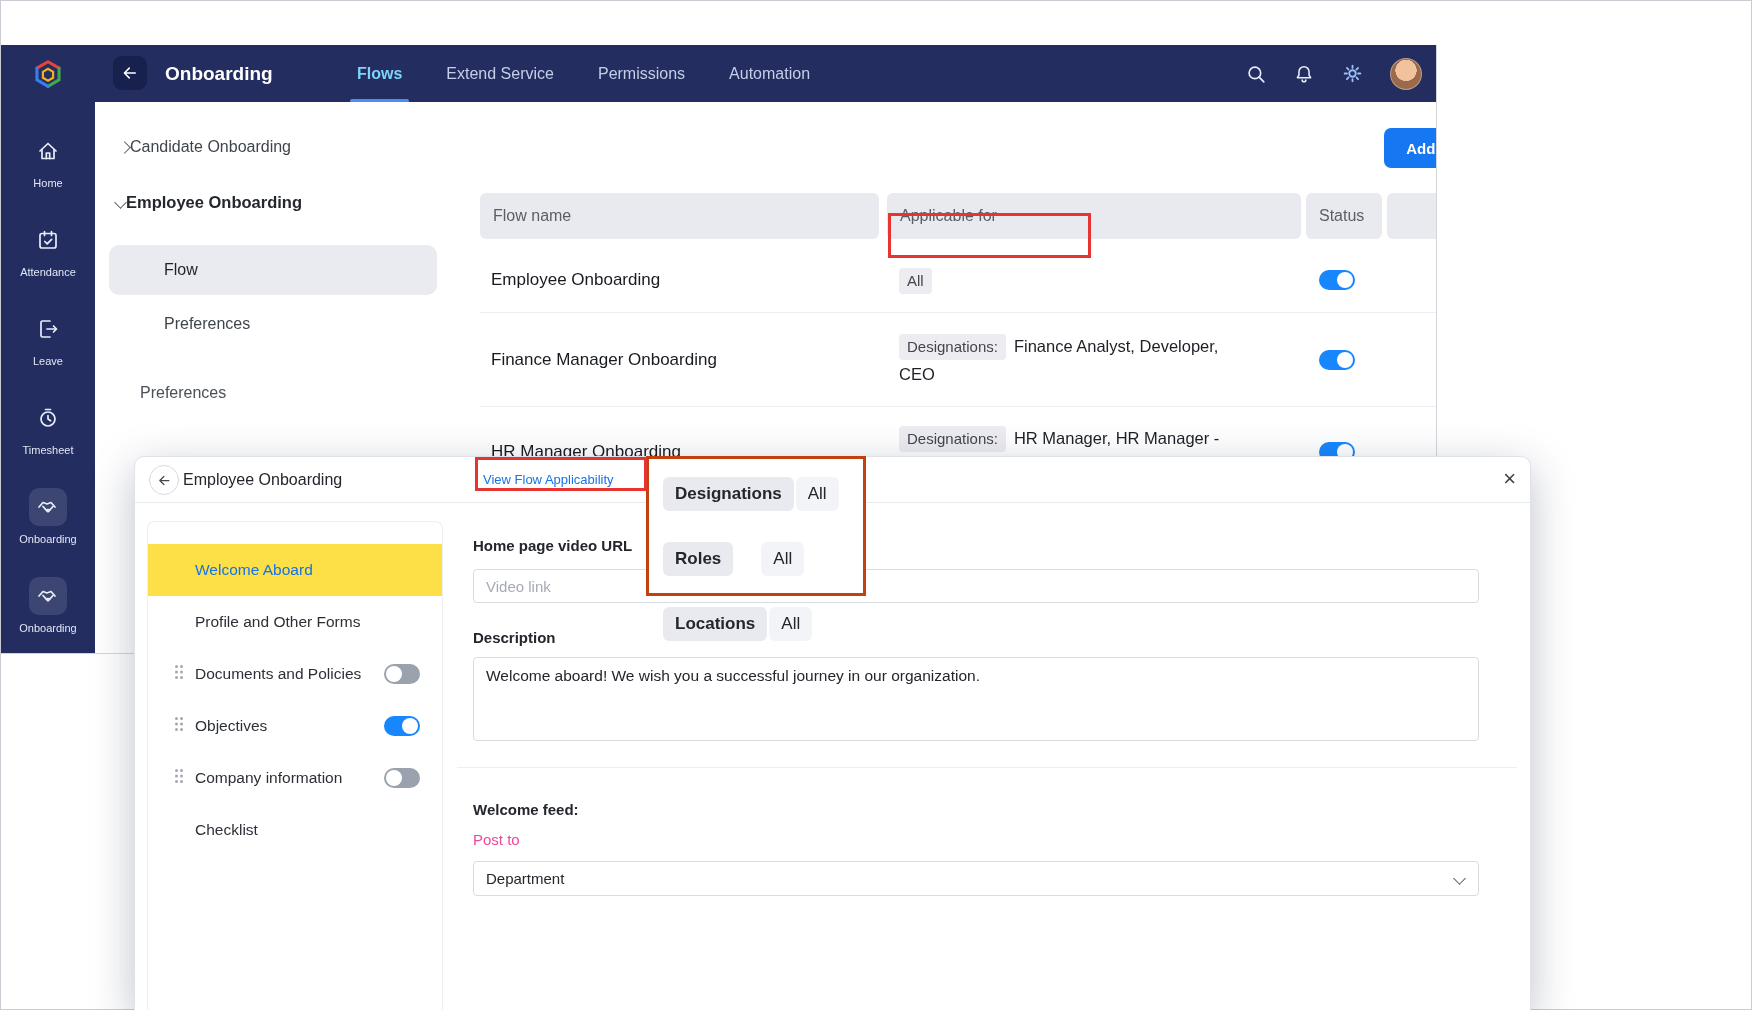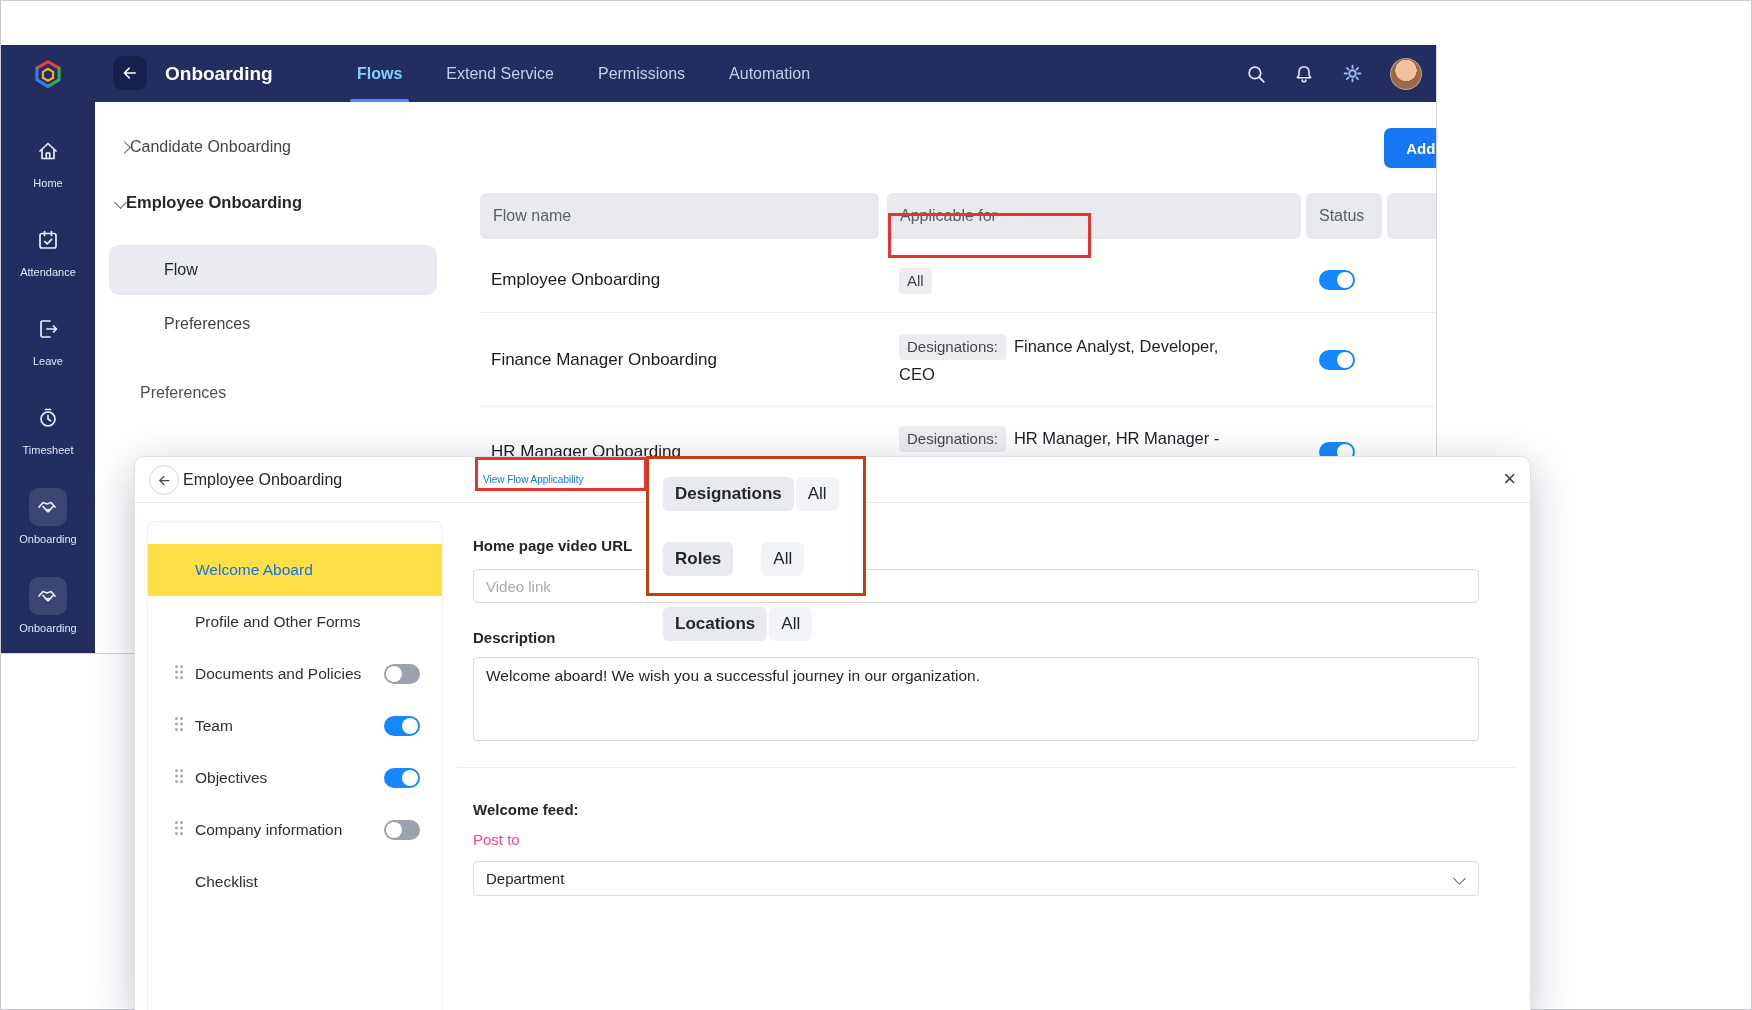--- a/index.html
+++ b/index.html
@@ -66,21 +66,21 @@
   .toggle.off { background:#9aa2ad; }
   .toggle.off::after { right:auto; left:2px; }
 
   
   .modal { position:absolute; left:133px; top:455px; width:1397px; height:556px; background:#fff;
            border:1px solid #dfe2e7; border-radius:10px 10px 0 0; box-shadow:0 12px 44px rgba(25,35,70,.28); z-index:40; }
   .m-head { position:absolute; left:0; top:0; width:100%; height:46px; border-bottom:1px solid #e8eaee; }
   .m-back { position:absolute; left:14px; top:8px; width:30px; height:30px; border:1px solid #d6dade; border-radius:50%;
             display:flex; align-items:center; justify-content:center; background:#fff; cursor:pointer; }
   .m-title { position:absolute; left:48px; top:0; line-height:46px; font-size:16px; color:#23262c; }
-  .m-link { position:absolute; left:348px; top:0; line-height:46px; font-size:10px; color:#1673e8; cursor:pointer; }
+  .m-link { position:absolute; left:348px; top:0; line-height:46px; font-size:13px; color:#1673e8; cursor:pointer; }
   .m-close { position:absolute; right:14px; top:0; line-height:44px; font-size:22px; color:#3e434a; cursor:pointer; }
 
   .m-nav { position:absolute; left:12px; top:64px; width:296px; height:492px; background:#fff;
            border:1px solid #eceef2; border-bottom:none; border-radius:8px 8px 0 0; padding-top:22px; }
   .mnav-item { position:relative; height:52px; display:flex; align-items:center; padding-left:47px; font-size:15.5px; color:#2c3036; cursor:pointer; }
   .mnav-item.active { background:#fde047; color:#1673e8; }
   .mnav-item .drag { position:absolute; left:26px; top:50%; transform:translateY(-50%); cursor:grab; }
   .mnav-item .toggle { left:auto; right:22px; }
 
   .m-label { position:absolute; font-size:15px; font-weight:bold; color:#23262c; }
@@ -324,36 +324,20 @@
               <g fill="#a3a8b0">
             <circle cx="2.5" cy="2.5" r="1.5"></circle>
                 <circle cx="7.5" cy="2.5" r="1.5"></circle>
             <circle cx="2.5" cy="8" r="1.5"></circle>
                 <circle cx="7.5" cy="8" r="1.5"></circle>
             <circle cx="2.5" cy="13.5" r="1.5"></circle>
                 <circle cx="7.5" cy="13.5" r="1.5"></circle>
           </g>
             </svg>
         </span>
-        <span>Team</span>
-        <span class="toggle"></span>
-      </div>
-      <div class="mnav-item">
-        <span class="drag">
-          <svg width="10" height="16" viewBox="0 0 10 16">
-              <g fill="#a3a8b0">
-            <circle cx="2.5" cy="2.5" r="1.5"></circle>
-                <circle cx="7.5" cy="2.5" r="1.5"></circle>
-            <circle cx="2.5" cy="8" r="1.5"></circle>
-                <circle cx="7.5" cy="8" r="1.5"></circle>
-            <circle cx="2.5" cy="13.5" r="1.5"></circle>
-                <circle cx="7.5" cy="13.5" r="1.5"></circle>
-          </g>
-            </svg>
-        </span>
         <span>Objectives</span>
         <span class="toggle"></span>
       </div>
       <div class="mnav-item">
         <span class="drag">
           <svg width="10" height="16" viewBox="0 0 10 16">
               <g fill="#a3a8b0">
             <circle cx="2.5" cy="2.5" r="1.5"></circle>
                 <circle cx="7.5" cy="2.5" r="1.5"></circle>
             <circle cx="2.5" cy="8" r="1.5"></circle>

